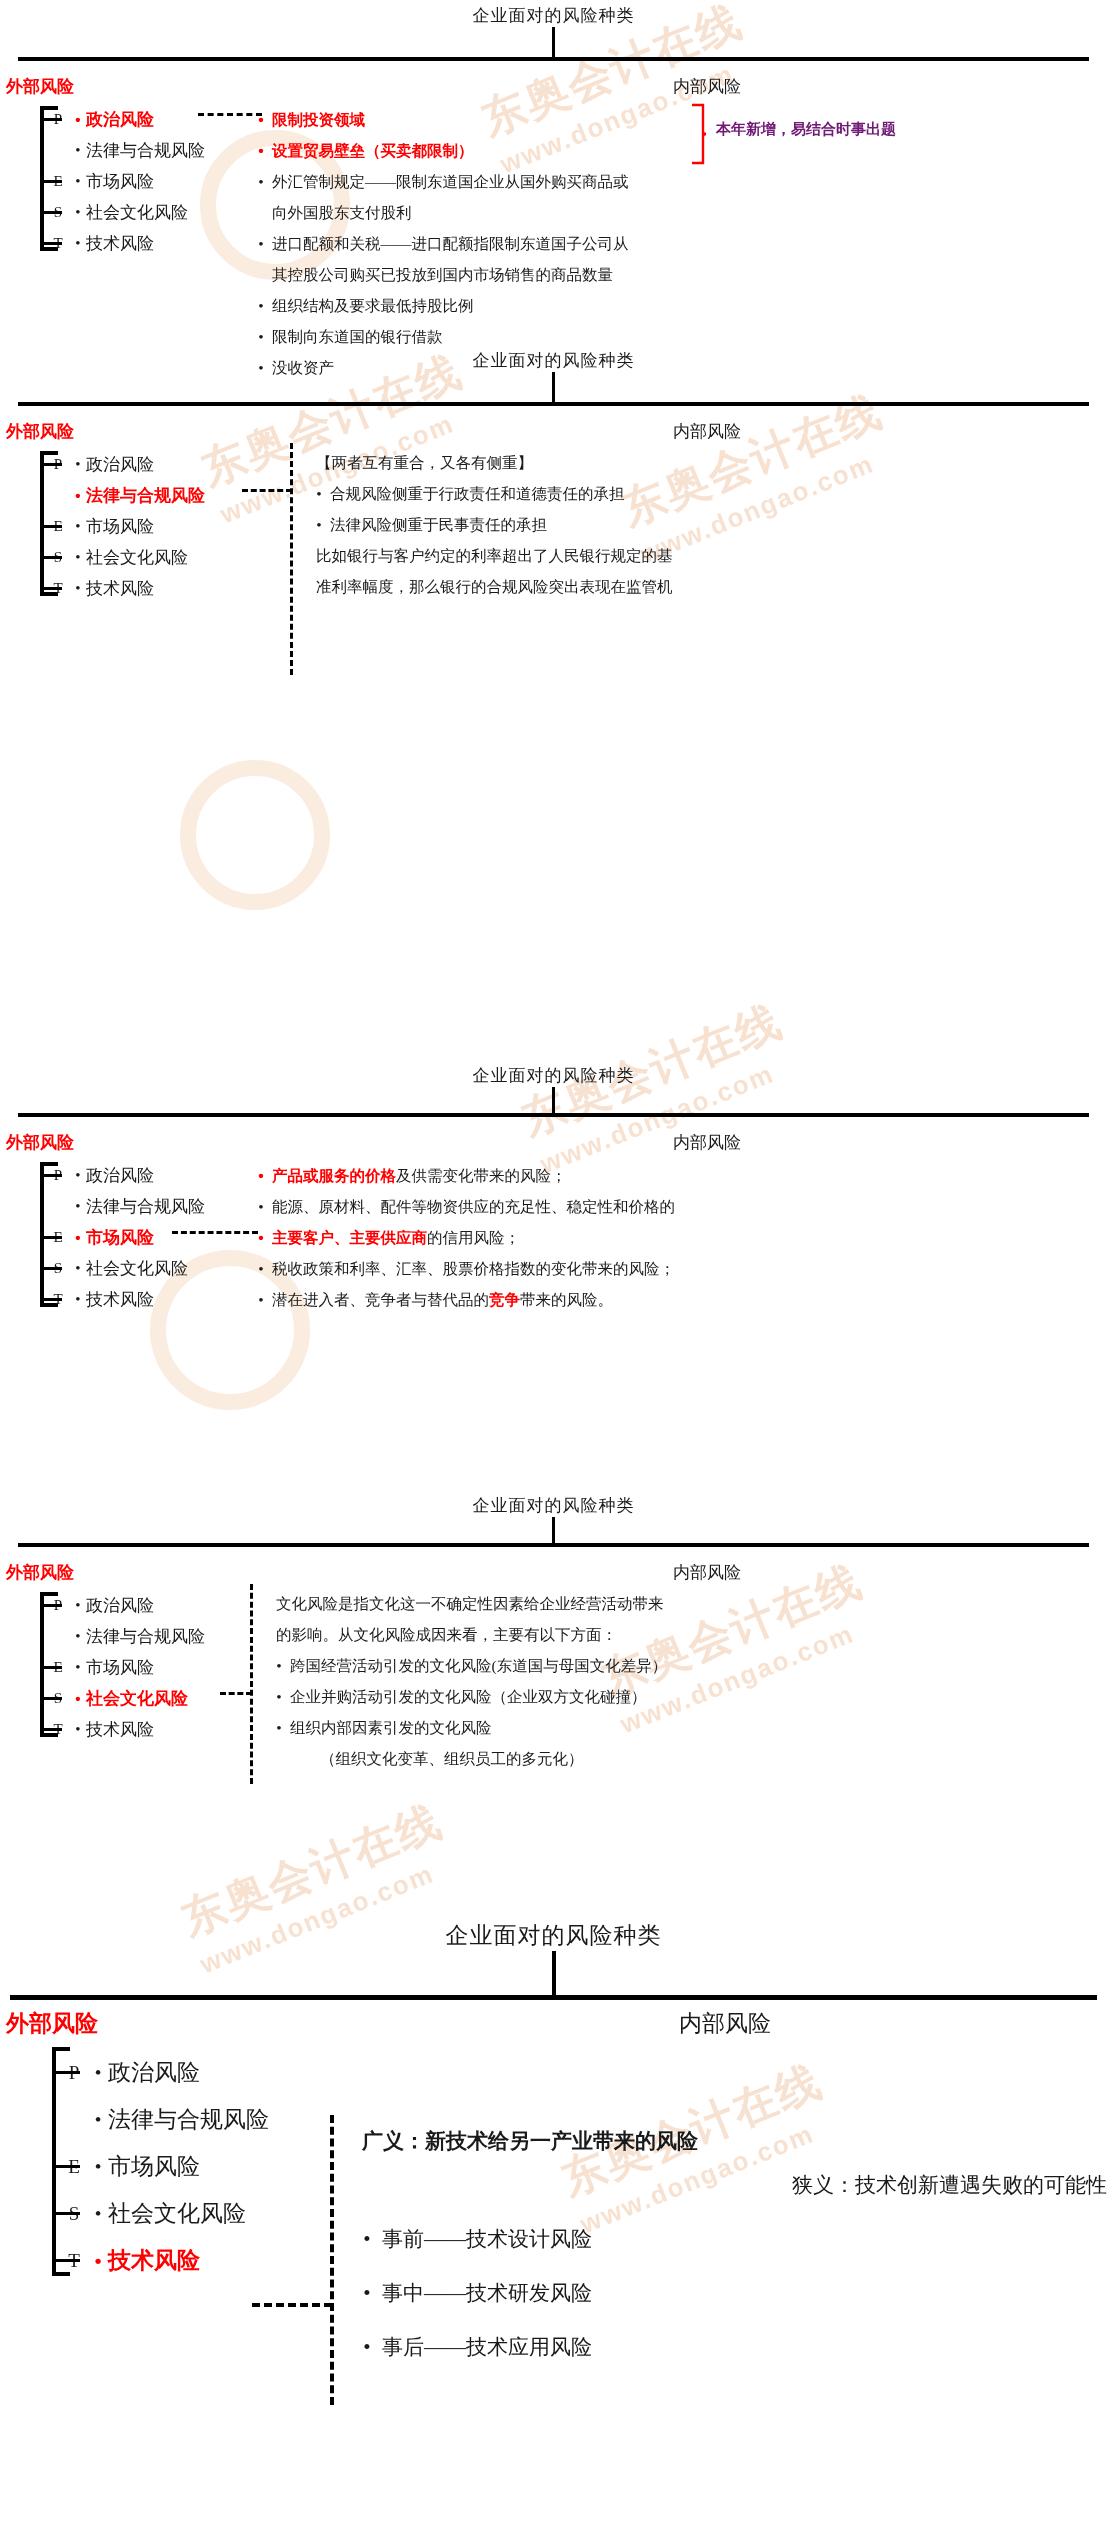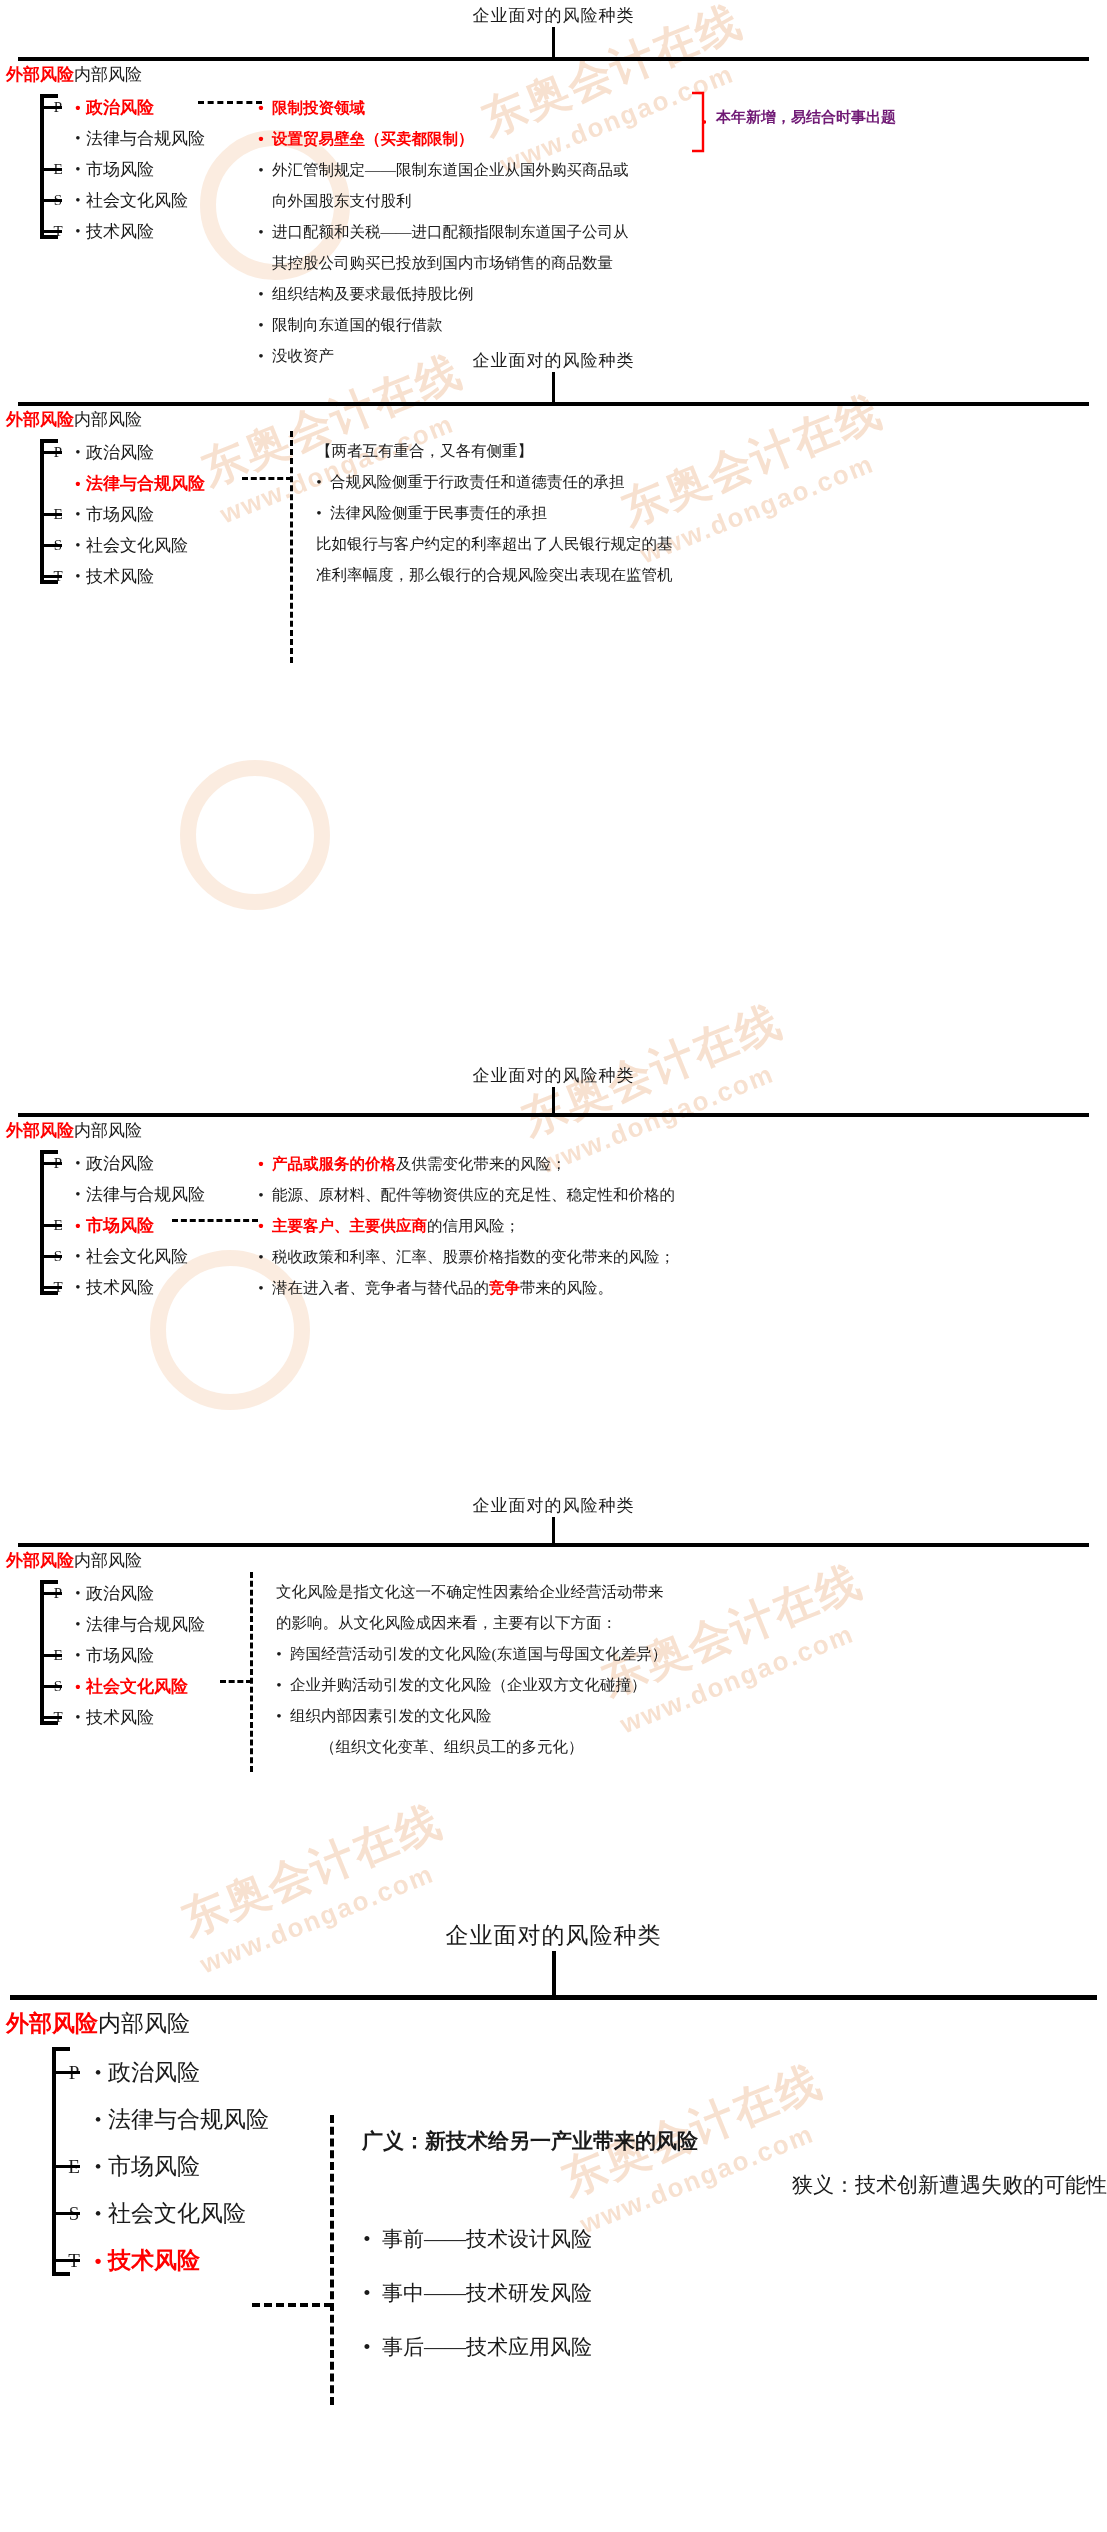--- a/index.html
+++ b/index.html
@@ -33,21 +33,21 @@
 
   
   .block { position: relative; z-index: 2; }
 
   .blk-title { text-align: center; font-size: 17px; letter-spacing:1px; }
   .blk-title.big { font-size: 23px; }
 
   .stem { width: 3px; background: #000; margin: 0 auto; }
   .hbar { height: 4px; background: #000; }
 
-  .hdr-row { display: flex; justify-content: flex-start; padding: 2px 6px 0 6px; }
+  .hdr-row { display: flex; justify-content: space-between; padding: 14px 6px 0 6px; }
   .hdr-ext { color: #ff0000; font-weight: bold; font-size: 17px; font-family:"Liberation Sans", sans-serif;}
   .hdr-int { font-size: 17px; }
   .hdr-ext.big { font-size: 23px; }
   .hdr-int.big { font-size: 23px; }
 
   .cols { display: flex; }
   .left-col { position: relative; flex: 0 0 auto; }
   .right-col { flex: 1 1 auto; position: relative; }
 
   

